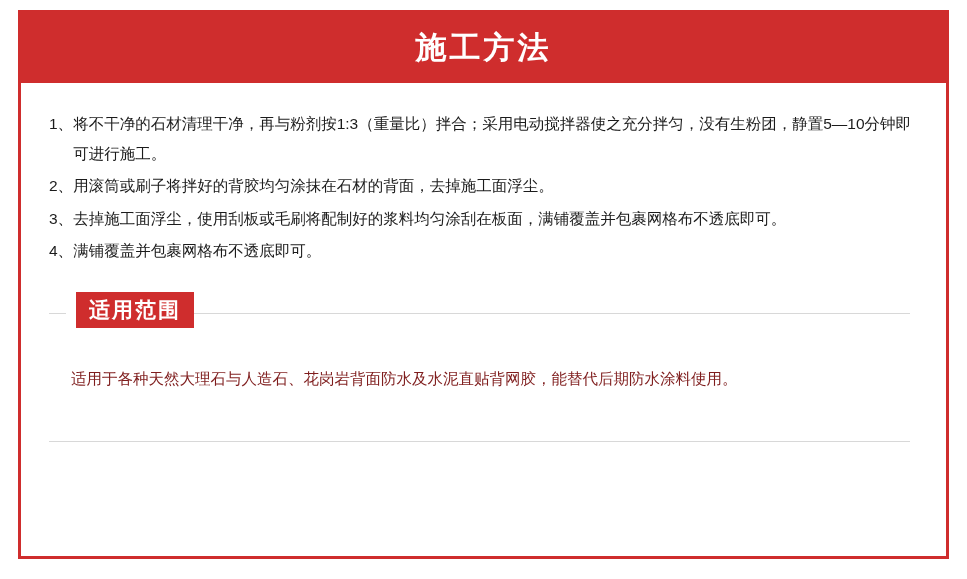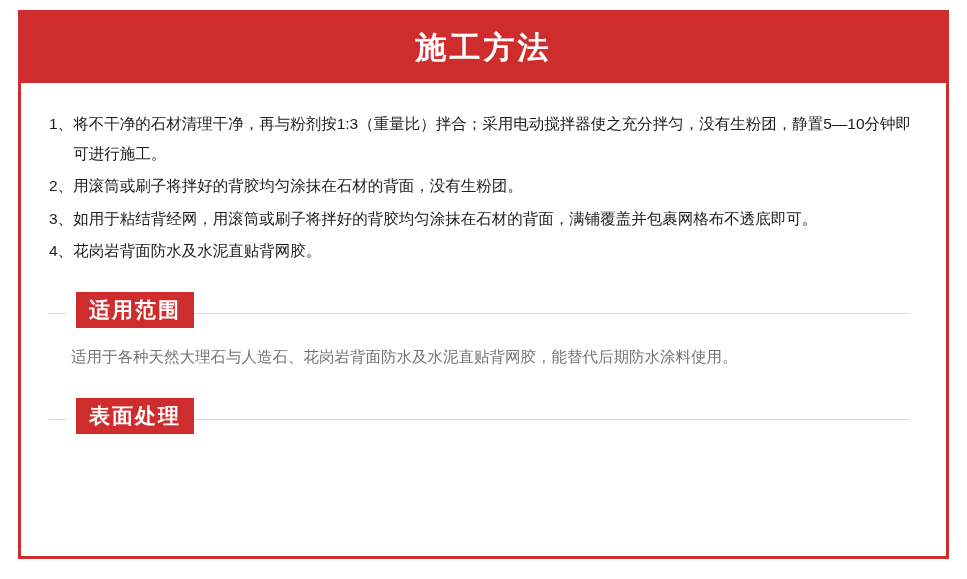--- a/index.html
+++ b/index.html
@@ -100,23 +100,23 @@
     content: "";
     position: absolute;
     left: -10px;
     top: 0;
     bottom: 0;
     width: 5px;
     background: #ffffff;
   }
   .section-body {
     font-size: 15.5px;
-    color: #737373;
+    color: #7f1d1d;
     line-height: 1.9;
-    margin-top: 6px;
+    margin-top: 28px;
     margin-bottom: 6px;
     padding-left: 22px;
   }
 </style>
 </head>
 <body>
 
 <div class="page">
   <div class="outer-frame">
 
@@ -126,38 +126,37 @@
 
     <div class="content">
 
       <ul class="steps">
         <li class="step">
           <span class="num">1、</span>
           <span class="txt">将不干净的石材清理干净，再与粉剂按1:3（重量比）拌合；采用电动搅拌器使之充分拌匀，没有生粉团，静置5—10分钟即可进行施工。</span>
         </li>
         <li class="step">
           <span class="num">2、</span>
-          <span class="txt">用滚筒或刷子将拌好的背胶均匀涂抹在石材的背面，没有生粉团。</span>
+          <span class="txt">用滚筒或刷子将拌好的背胶均匀涂抹在石材的背面，去掉施工面浮尘。</span>
         </li>
         <li class="step">
           <span class="num">3、</span>
-          <span class="txt">如用于粘结背经网，用滚筒或刷子将拌好的背胶均匀涂抹在石材的背面，满铺覆盖并包裹网格布不透底即可。</span>
+          <span class="txt">去掉施工面浮尘，使用刮板或毛刷将配制好的浆料均匀涂刮在板面，满铺覆盖并包裹网格布不透底即可。</span>
         </li>
         <li class="step">
           <span class="num">4、</span>
-          <span class="txt">花岗岩背面防水及水泥直贴背网胶。</span>
+          <span class="txt">满铺覆盖并包裹网格布不透底即可。</span>
         </li>
       </ul>
 
       <div class="section-head">
         <div class="rule"></div>
         <span class="tag">适用范围</span>
       </div>
       <div class="section-body">适用于各种天然大理石与人造石、花岗岩背面防水及水泥直贴背网胶，能替代后期防水涂料使用。</div>
 
       <div class="section-head">
         <div class="rule"></div>
-        <span class="tag">表面处理</span>
       </div>
 
     </div>
   </div>
 </div>
 
 </body></html>

